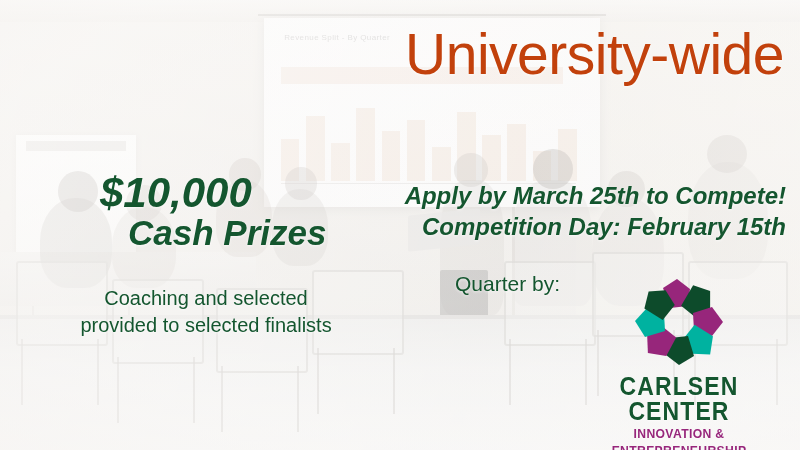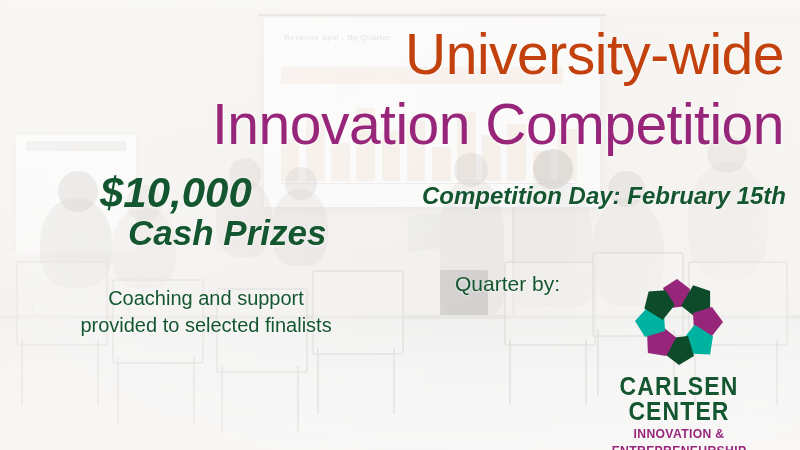--- a/index.html
+++ b/index.html
@@ -288,33 +288,33 @@
       <div class="leg" style="right:6%;top:54%;height:46%"></div>
     </div>
 
     <div class="veil"></div>
     <div class="veil2"></div>
   </div>
 
   <div class="layer">
 
     <div class="headline1">University-wide</div>
-    <div class="headline2">Innovation Competition</div>
 
     <div class="prize">
       <span>$10,000</span>
       <span class="l2">Cash Prizes</span>
     </div>
 
     <div class="coaching">
-      <div>Coaching and support</div>
+      <div>Coaching and selected</div>
       <div>provided to selected finalists</div>
     </div>
 
     <div class="apply">
+      <div>Apply by March 25th to Compete!</div>
       <div>Competition Day: February 15th</div>
     </div>
 
     <div class="powered">Quarter by:</div>
 
     <div class="logo">
       <svg class="logo-mark" width="104" height="92" viewBox="0 0 104 92">
         <g transform="translate(52,44)">
 
           <g transform="rotate(-90)">

